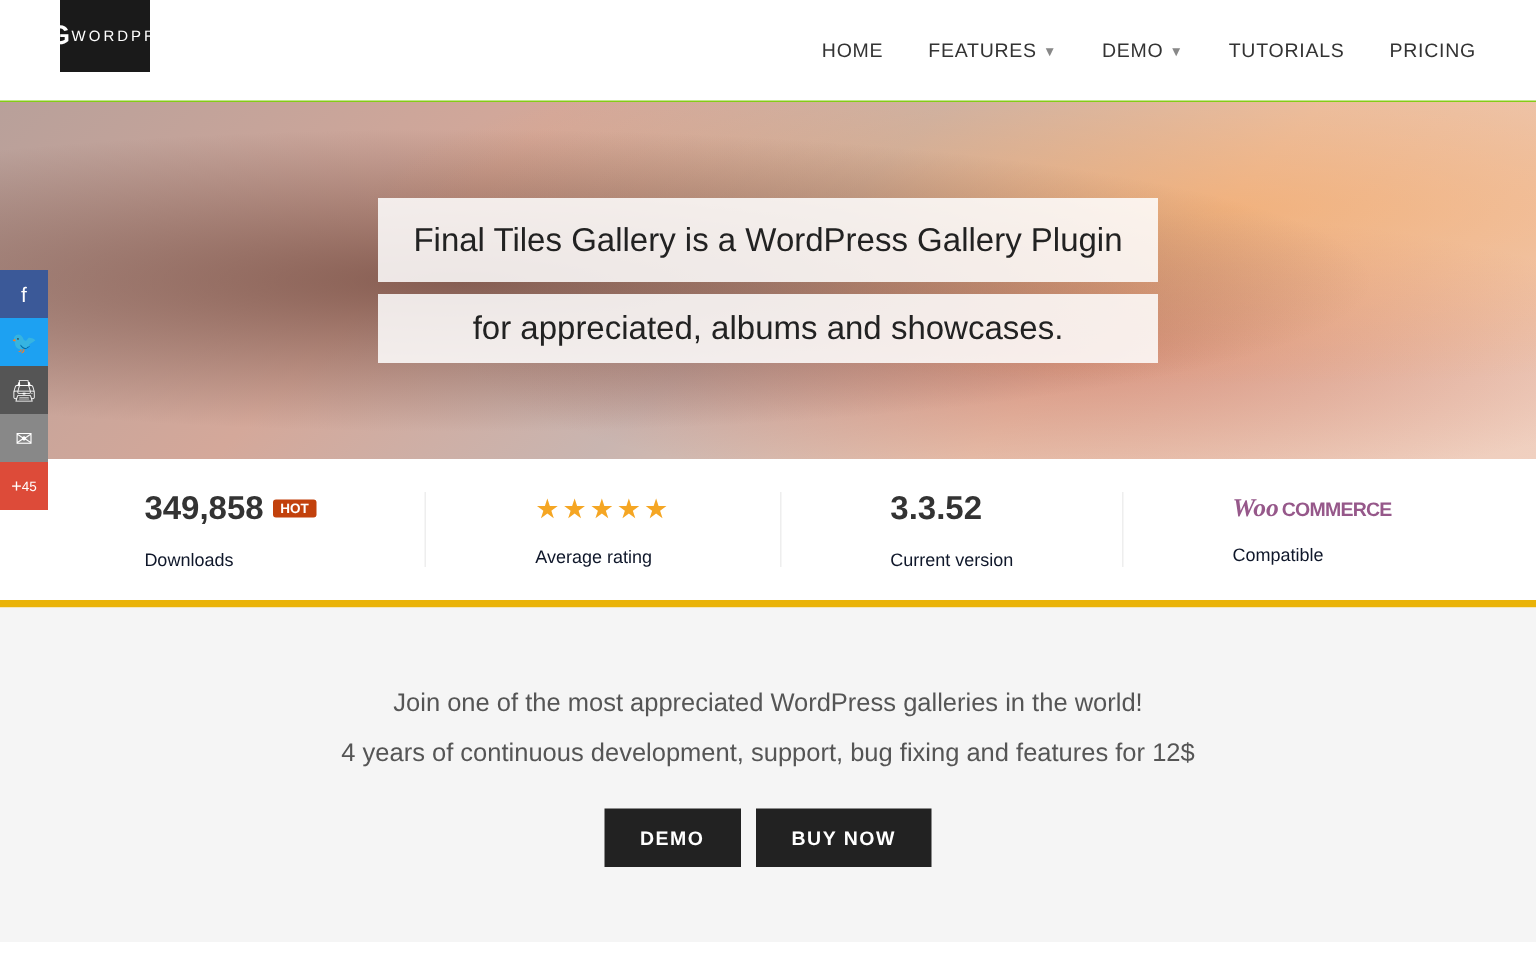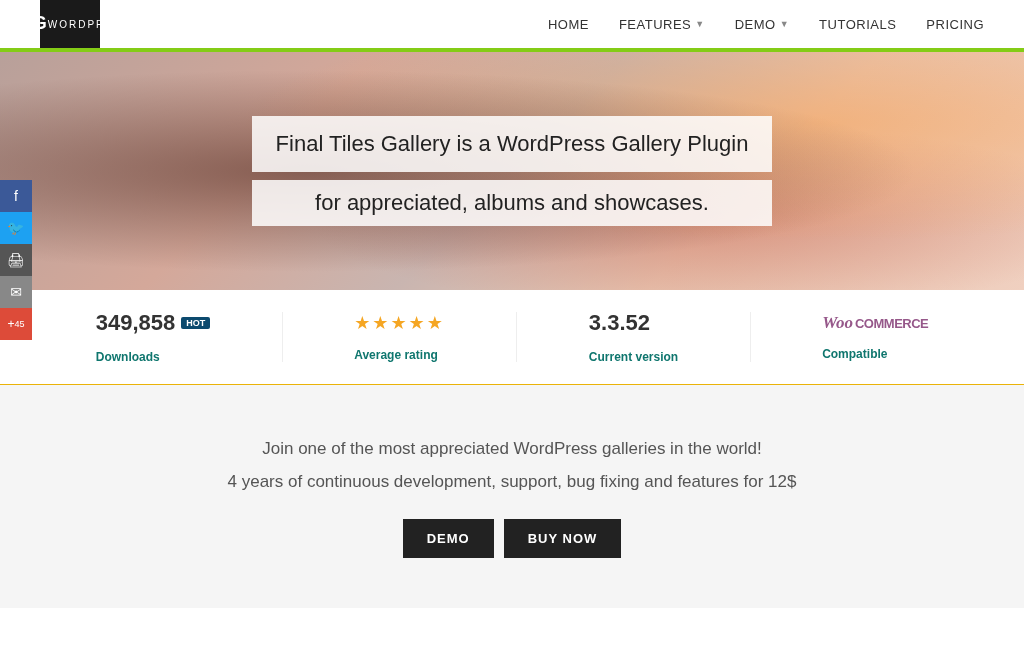--- a/index.html
+++ b/index.html
@@ -1,22 +1,22 @@
 <!DOCTYPE html>
 <html><head>
   <meta charset="utf-8">
   <style>
     * { margin: 0; padding: 0; box-sizing: border-box; }
     body { font-family: 'Helvetica Neue', Arial, sans-serif; font-size: 14px; color: #333; overflow-x: hidden; }
 
     
     .navbar {
       display: flex; justify-content: space-between;
-      padding: 0 40px; height: 52px; background: #fff;
-      border-bottom: 4px solid #84cc16; position: relative; z-index: 10;
+      padding: 0 40px; height: 68px; background: #fff;
+      border-bottom: 1px solid #84cc16; position: relative; z-index: 10;
     }
     .logo {
       display: flex; align-items: center; justify-content: center;
       width: 60px; height: 48px; background: #1a1a1a; color: #fff;
       font-weight: 900; font-size: 13px; text-align: center; line-height: 1.1;
       letter-spacing: 1px;
     }
     .logo span { display: block; }
     .logo .logo-main { font-size: 18px; font-weight: 900; }
     .logo .logo-sub { font-size: 10px; font-weight: 400; letter-spacing: 2px; }
@@ -70,27 +70,27 @@
     .hero-text-box2 {
       background: rgba(255,255,255,0.85); padding: 10px 24px;
     }
     .hero-text-box2 h2 {
       font-size: 22px; font-weight: 400; color: #222;
     }
 
     
     .stats-bar {
       display: flex; align-items: center; justify-content: space-around;
-      padding: 20px 60px; background: #fff; border-bottom: 1px solid #eab308;
+      padding: 20px 60px; background: #fff; border-bottom: 5px solid #eab308;
     }
     .stat-item { display: flex; flex-direction: column; align-items: flex-start; }
     .stat-value { font-size: 22px; font-weight: 700; color: #333; display: flex; align-items: center; gap: 6px; }
-    .stat-label { font-size: 12px; color: #0f766e; margin-top: 14px; font-weight: bold; }
+    .stat-label { font-size: 12px; color: #0f172a; margin-top: 14px; }
     .hot-badge {
-      background: #0c4a6e; color: #fff; font-size: 9px; font-weight: 700;
+      background: #c2410c; color: #fff; font-size: 9px; font-weight: 700;
       padding: 1px 5px; border-radius: 2px; text-transform: uppercase;
     }
     .stars { color: #f5a623; font-size: 18px; letter-spacing: 2px; }
     .woo-logo {
       display: inline-flex; align-items: center; gap: 2px;
       font-size: 15px; font-weight: 900;
     }
     .woo-logo .woo { color: #96588a; }
     .woo-logo .commerce { color: #96588a; font-size: 12px; }
     .stat-divider { width: 1px; height: 50px; background: #eee; }

